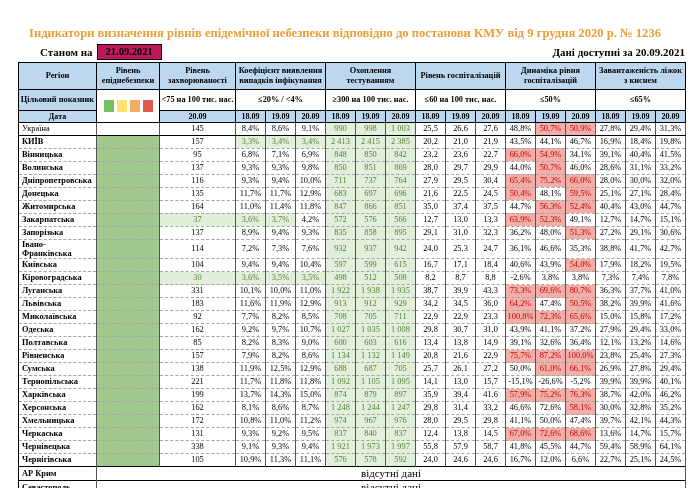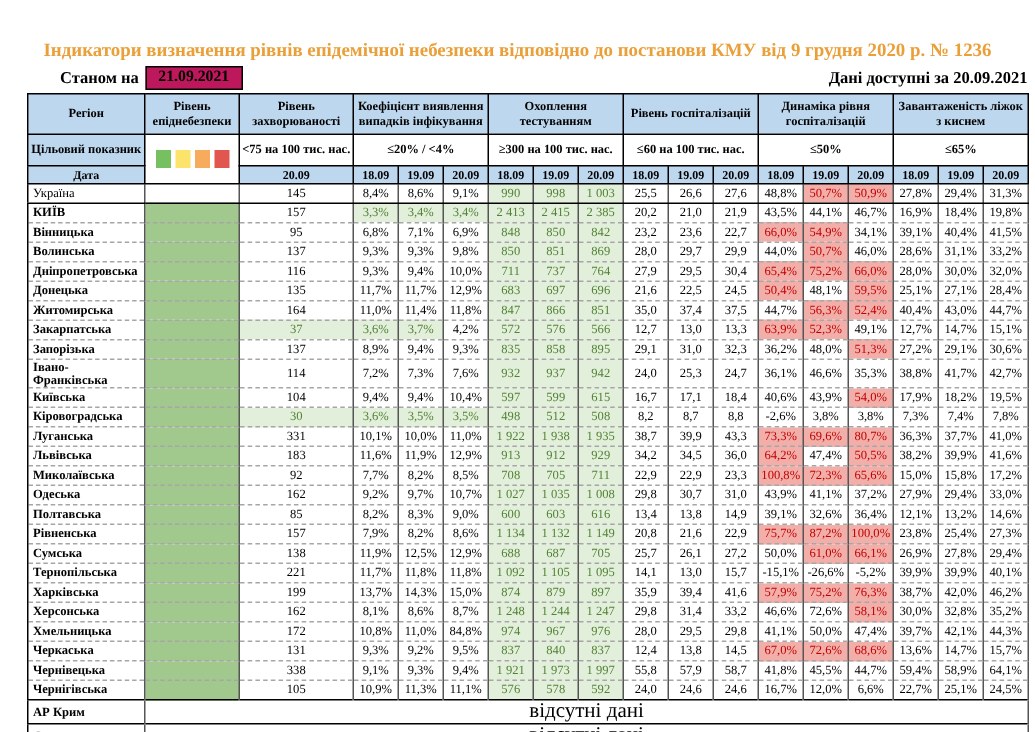--- a/index.html
+++ b/index.html
@@ -22,21 +22,21 @@
   thead tr.r-dates td{font-size:8px;padding:0;}
   tbody td{border-right:1px solid #555;border-bottom:1px dashed #a6a6a6;font-size:8.4px;
            text-align:center;vertical-align:middle;padding:0 1px;line-height:1.08;height:12px;}
   tbody td.region{text-align:left;font-weight:bold;padding-left:3px;}
   tbody td.danger{background:var(--dgr);}
   tbody tr.total td{font-weight:normal;border-top:1px solid #000;border-bottom:1px solid #000;}
   tbody tr.total td.danger{background:#fff;}
   tbody td.g{background:var(--gbg);color:var(--gtx);}
   tbody td.r{background:var(--rbg);color:var(--rtx);}
   tbody tr.nodata td{border-top:1px solid #000;height:13px;}
-  tbody tr.nodata td.span{font-size:14px;}
+  tbody tr.nodata td.span{font-size:11px;}
   .legend{display:flex;justify-content:center;align-items:center;gap:3px;}
   .legend span{display:inline-block;width:10px;height:12px;}
 </style>
 </head>
 <body>
 
 <div class="page" style="--hdr: #BDD7EE; --dgr: #A2C98D; --gbg: #E2EFDA; --gtx: #538135; --rbg: #F2AEA8; --rtx: #C00000;">
   <div class="title" style="color: rgb(234, 159, 56);">Індикатори визначення рівнів епідемічної небезпеки відповідно до постанови КМУ від 9 грудня 2020 р. № 1236</div>
   <div class="status-row">
     <span class="asof-label">Станом на</span>
@@ -552,21 +552,21 @@
           <td>30,0%</td>
           <td>32,8%</td>
           <td>35,2%</td>
         </tr>
         <tr>
           <td class="region">Хмельницька</td>
           <td class="danger"></td>
           <td>172</td>
           <td>10,8%</td>
           <td>11,0%</td>
-          <td>84,8%</td>
+          <td>11,2%</td>
           <td class="g">974</td>
           <td class="g">967</td>
           <td class="g">976</td>
           <td>28,0</td>
           <td>29,5</td>
           <td>29,8</td>
           <td>41,1%</td>
           <td>50,0%</td>
           <td>47,4%</td>
           <td>39,7%</td>

